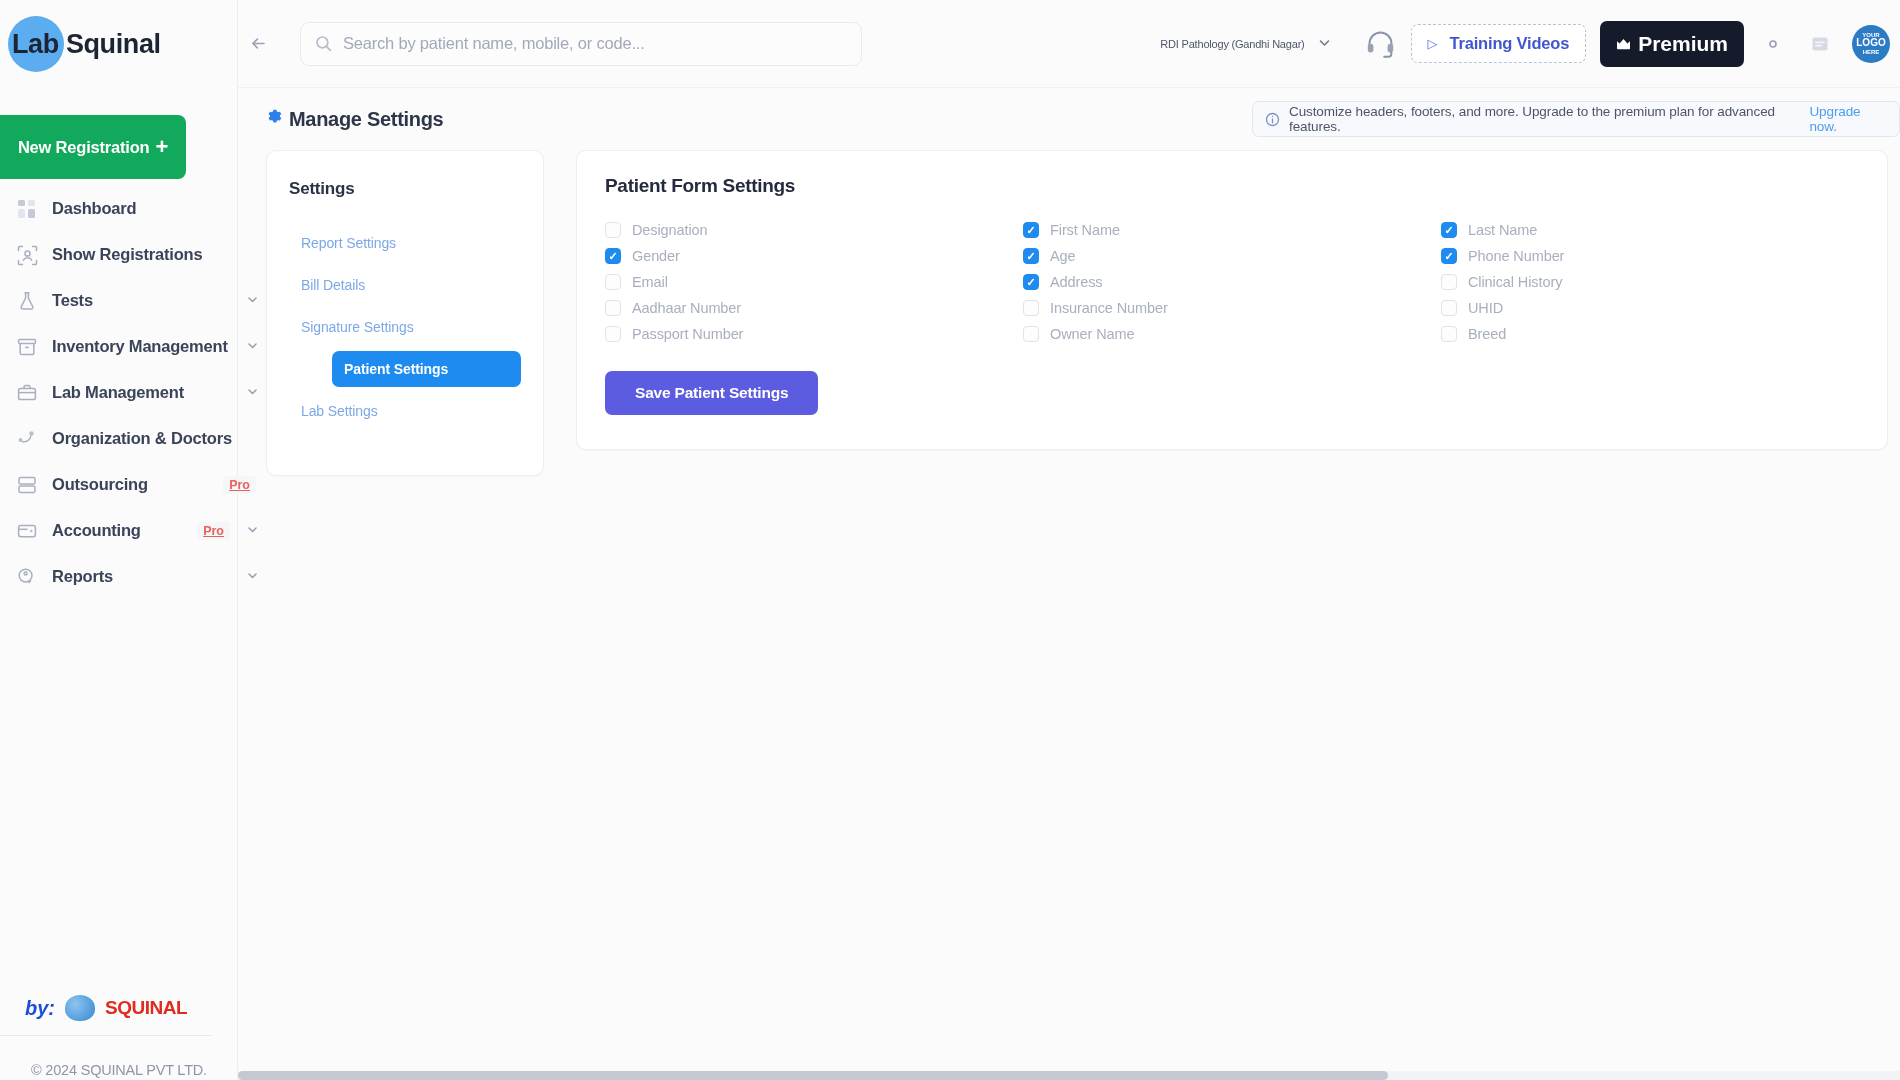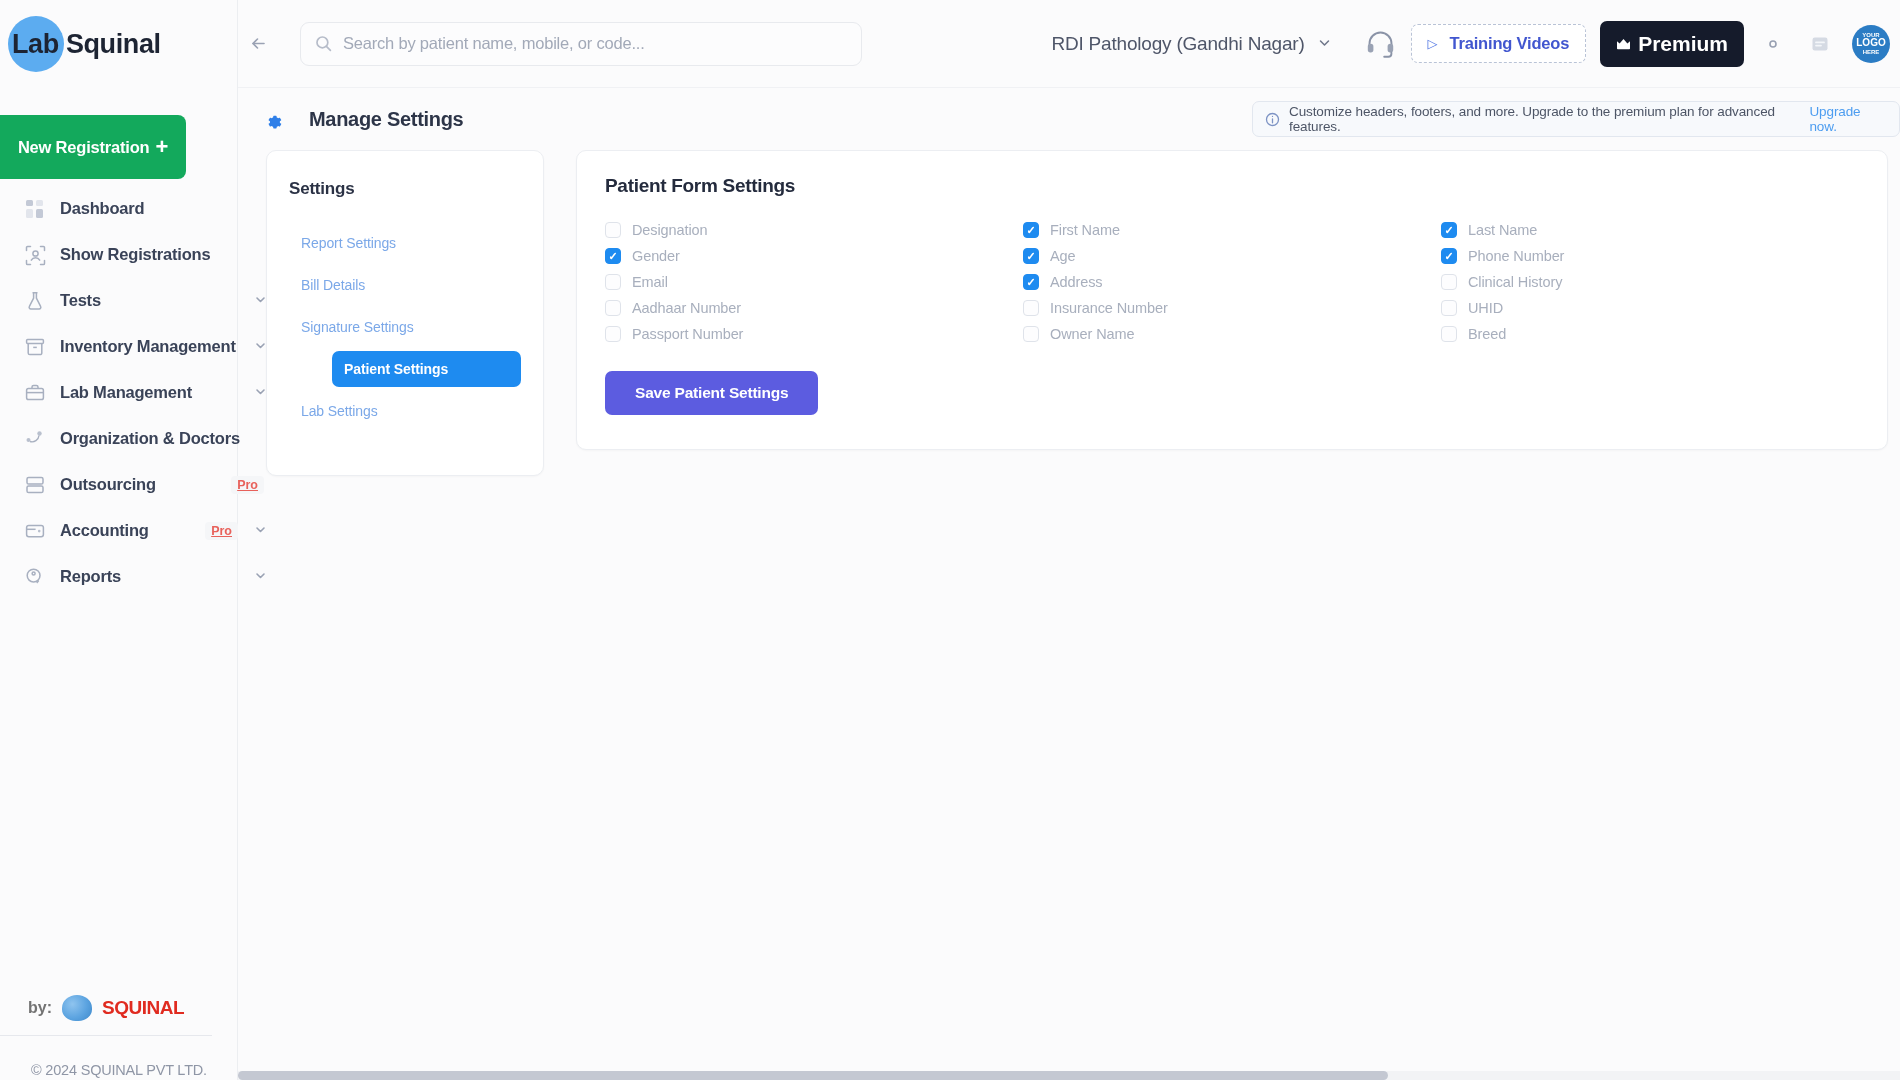--- a/index.html
+++ b/index.html
@@ -47,21 +47,21 @@
     border: none; border-radius: 0 8px 8px 0;
     color: #fff; font-size: 16.5px; font-weight: 700;
     font-family: "Liberation Sans", sans-serif;
     display: flex; align-items: center; justify-content: center;
     gap: 6px;
     cursor: pointer;
     letter-spacing: -0.2px;
   }
   .new-reg-btn .plus { font-size: 22px; font-weight: 700; line-height: 1; }
 
-  .nav { position: absolute; top: 186px; left: 16px; width: 266px; }
+  .nav { position: absolute; top: 186px; left: 8px; width: 266px; }
   .nav-item {
     display: flex; align-items: center;
     min-height: 46px;
     padding: 5px 14px 5px 6px;
     gap: 12px;
     cursor: pointer;
     position: relative;
   }
   .nav-icon {
     width: 26px; height: 26px; flex: 0 0 26px;
@@ -84,21 +84,21 @@
   .chev { width: 14px; flex: 0 0 14px; color: #9aa2b4; }
 
   .by-row {
     position: absolute; left: 0; bottom: 44px;
     width: 212px;
     display: flex; align-items: center; justify-content: center;
     gap: 10px;
     padding-bottom: 14px;
     border-bottom: 1px solid #e6e8ed;
   }
-  .by-label { font-size: 16px; font-weight: 700; color: #737373; }
+  .by-label { font-size: 20px; font-weight: 700; color: #1d4ed8; font-style: italic; }
   .squinal-brain {
     width: 30px; height: 26px; border-radius: 50% 50% 45% 45%;
     background: radial-gradient(circle at 35% 35%, #8fc4ef 0%, #5ba3e0 55%, #3d87c9 100%);
   }
   .squinal-word {
     font-size: 19px; font-weight: 700; color: #e02b20;
     letter-spacing: -0.5px; font-family: "Liberation Sans", sans-serif;
   }
   .copyright {
     position: absolute; left: 0; bottom: 0;
@@ -139,21 +139,21 @@
     letter-spacing: -0.2px;
   }
   .search-input::placeholder { color: #a2a9b8; }
 
   .topbar-right {
     margin-left: auto; display: flex; align-items: center;
     gap: 0px; padding-right: 6px;
   }
   .org-select {
     display: flex; align-items: center; gap: 12px;
-    font-size: 19px; color: #4f5669; font-weight: 400;
+    font-size: 11px; color: #4f5669; font-weight: 400;
     cursor: pointer; padding: 8px 14px;
     letter-spacing: -0.2px;
   }
   .headset-icon { color: #8a93a7; margin: 0 14px 0 18px; display: flex; cursor: pointer; }
   .training-btn {
     display: flex; align-items: center; gap: 12px;
     border: 1.5px dashed #b9c3d6; border-radius: 7px;
     padding: 9px 16px; cursor: pointer; background: #fff;
   }
   .training-btn .play { color: #4f74e3; font-size: 13px; }
@@ -179,21 +179,21 @@
   }
   .logo-circle .mid { font-size: 10px; }
 
   
   .page-head {
     position: absolute; left: 238px; top: 88px;
     width: 1662px; height: 62px;
     display: flex; align-items: center;
   }
   .page-title {
-    display: flex; align-items: flex-end; gap: 26px;
+    display: flex; align-items: flex-start; gap: 6px;
     margin-left: 28px;
     font-size: 20px; font-weight: 700; color: #2d3548;
     letter-spacing: -0.3px;
   }
   .page-title .gear { color: #2f7fe8; display: flex; }
   .upgrade-banner {
     margin-left: auto; margin-right: 0px;
     width: 648px; height: 36px;
     background: #f7f9fc;
     border: 1px solid #e2e7ef; border-radius: 7px;

